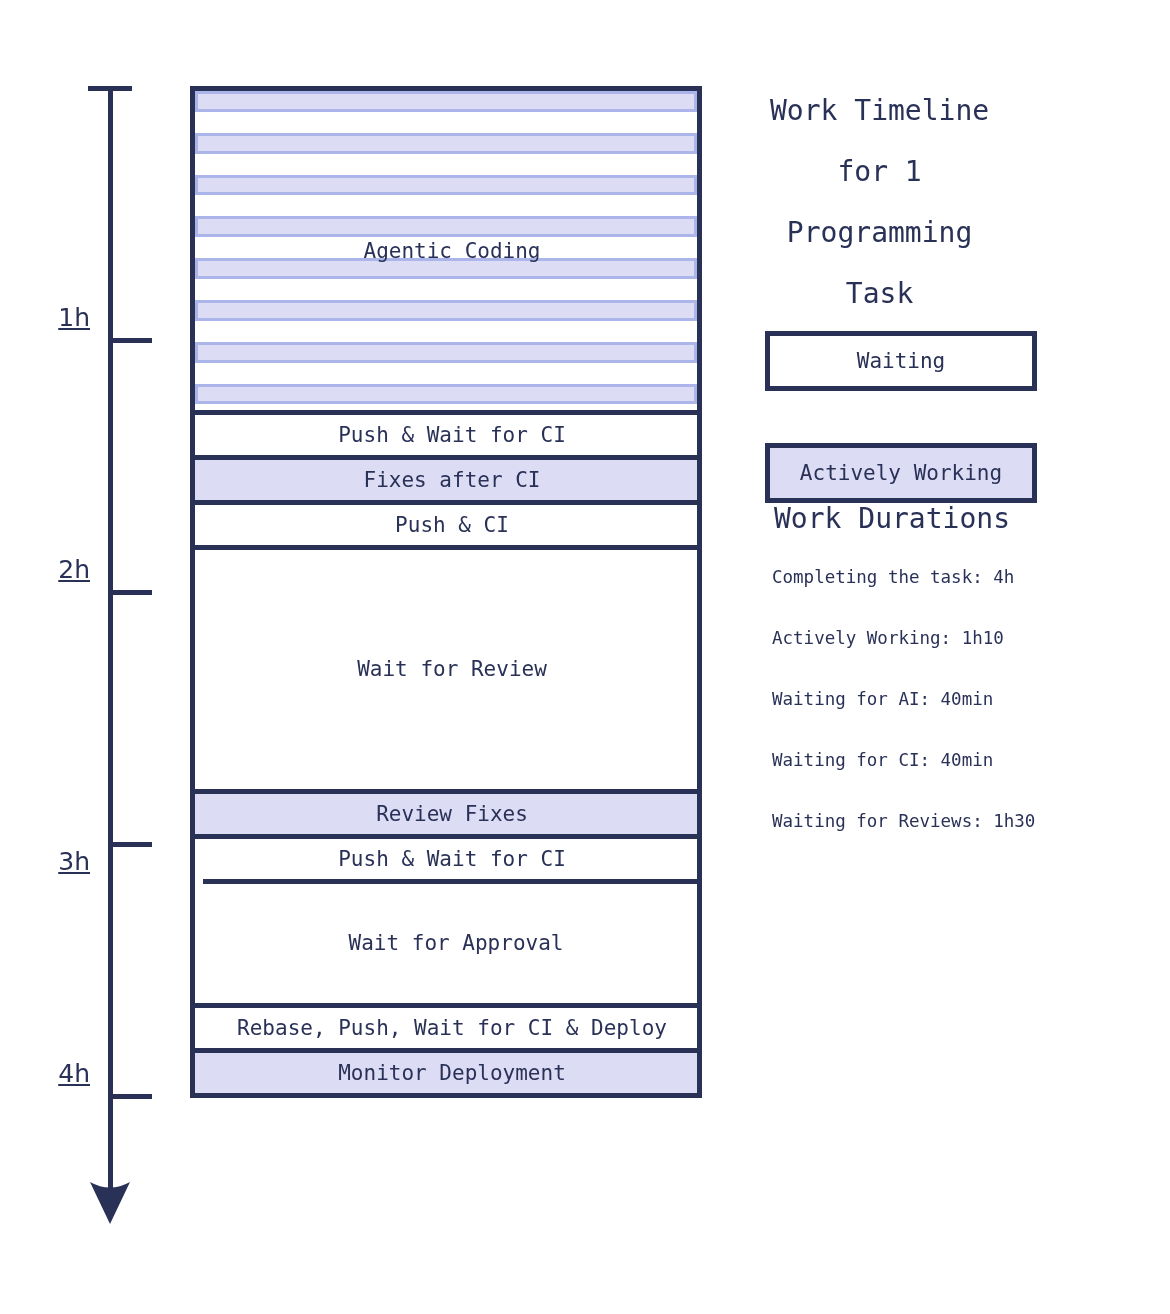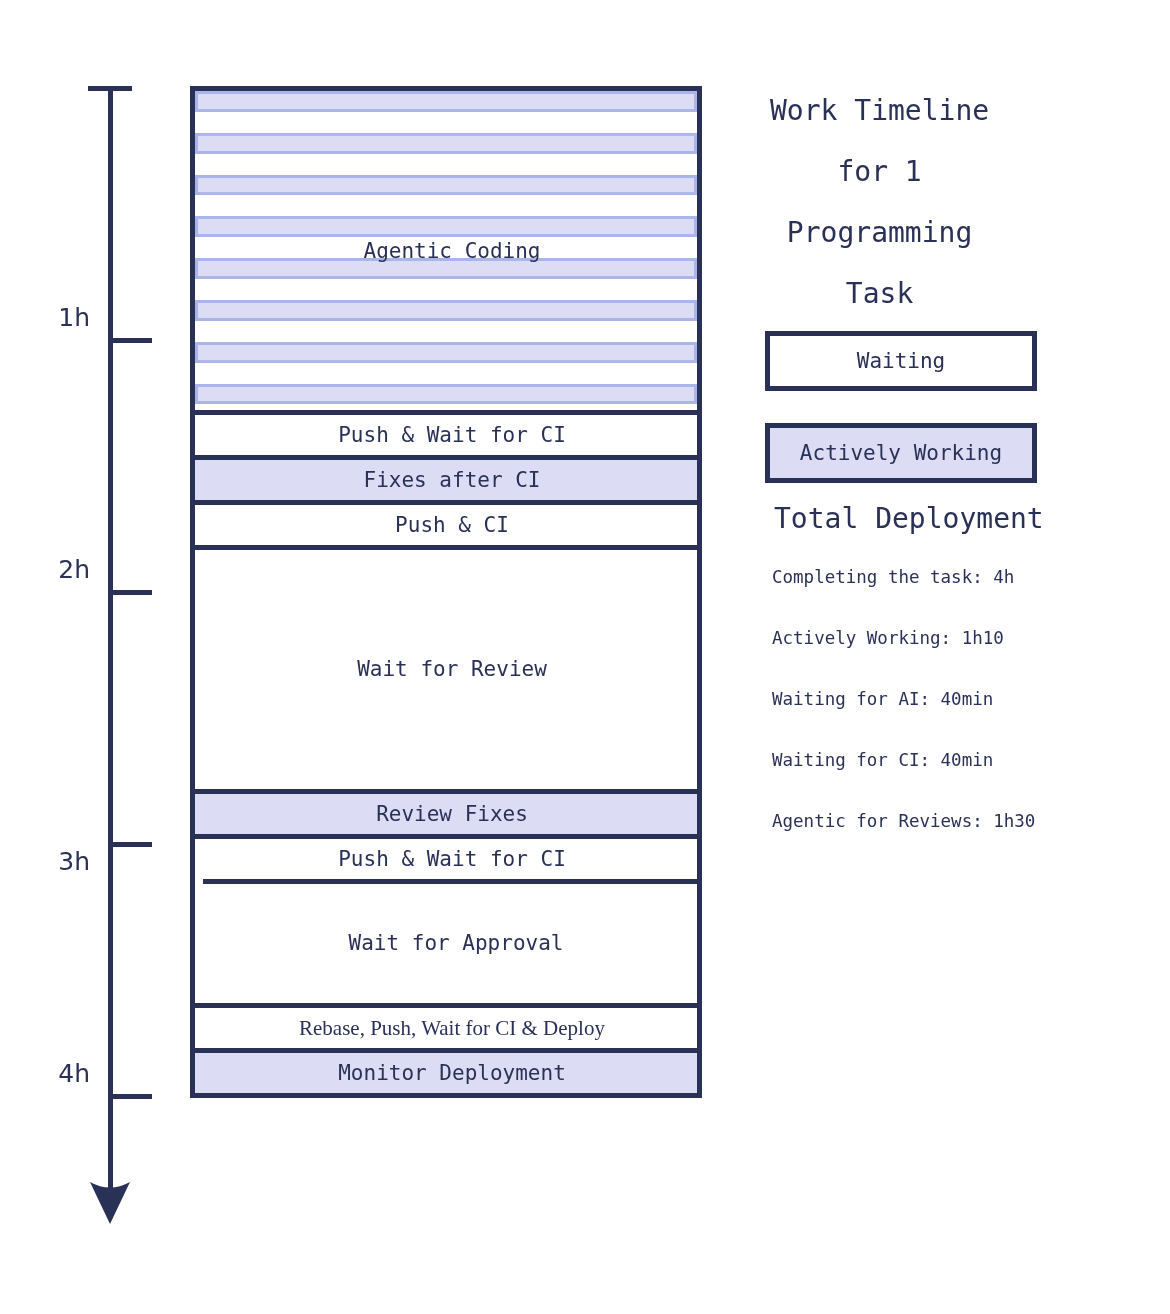--- a/index.html
+++ b/index.html
@@ -12,21 +12,21 @@
   }
   .stage { position: absolute; left: 0; top: 0; width: 1170px; height: 1314px; }
 
   
   .axis-shaft { position: absolute; left: 108px; top: 86px; width: 5px; height: 1108px; background: var(--navy); }
   .axis-cap   { position: absolute; left: 88px;  top: 86px; width: 44px; height: 5px;   background: var(--navy); }
   .axis-tick  { position: absolute; left: 110px; width: 42px; height: 5px; background: var(--navy); }
   .axis-label {
     position: absolute; left: 18px; width: 72px; height: 36px; line-height: 36px;
     text-align: right; color: var(--navy);
-    font-family: "DejaVu Sans", "Liberation Sans", sans-serif; font-size: 25px;
+    font-family: "DejaVu Sans", "Liberation Sans", sans-serif; font-size: 25px; text-decoration: underline;
   }
   .arrowhead { position: absolute; left: 88px; top: 1181px; }
 
   
   .timeline {
     position: absolute; left: 190px; top: 86px; width: 512px; height: 1012px;
     border: 5px solid var(--navy); box-sizing: border-box;
     display: flex; flex-direction: column; background: #ffffff;
   }
   .segment {
@@ -55,21 +55,21 @@
     position: absolute; left: 770px; top: 80px;
     font-size: 28px; line-height: 61px; color: var(--navy); white-space: pre; text-align: center;
   }
   .legend { position: absolute; left: 765px; top: 331px; display: flex; flex-direction: column; gap: 32px; }
   .legend-box {
     width: 272px; height: 60px; border: 5px solid var(--navy); box-sizing: border-box;
     display: flex; align-items: center; justify-content: center;
     font-size: 21px; color: var(--navy); white-space: nowrap;
   }
   .legend-box.waiting { background: #ffffff; }
-  .legend-box.active  { background: var(--lavender); }
+  .legend-box.active  { background: var(--lavender); margin-top: 20px; }
 
   .totals-heading {
     position: absolute; left: 774px; top: 502px;
     font-size: 28px; color: var(--navy); white-space: nowrap;
   }
   .totals-list { position: absolute; left: 772px; top: 547px; }
   .totals-item { height: 61px; line-height: 61px; font-size: 17.5px; color: var(--navy); white-space: nowrap; }
 </style>
 </head>
 <body>
@@ -118,35 +118,35 @@
       </div>
       <div class="segment active" style="flex-grow: 10; flex-basis: 0px;">
         <span class="segment-label">Review Fixes</span>
       </div>
       <div class="segment waiting" style="flex-grow: 10; flex-basis: 0px;">
         <span class="segment-label">Push &amp; Wait for CI</span>
       </div>
       <div class="segment waiting" style="flex-grow: 30; flex-basis: 0px; margin-left: 8px;">
         <span class="segment-label">Wait for Approval</span>
       </div>
-      <div class="segment waiting" style="flex-grow: 10; flex-basis: 0px; font-family: Liberation Serif, serif;">
+      <div class="segment waiting" style="flex-grow: 10; flex-basis: 0px;">
         <span class="segment-label">Rebase, Push, Wait for CI &amp; Deploy</span>
       </div>
       <div class="segment active" style="flex-grow: 10; flex-basis: 0px;">
         <span class="segment-label">Monitor Deployment</span>
       </div>
     </div>
 
   <div class="chart-title" id="chart-title"><div>Work Timeline</div><div>for 1</div><div>Programming</div><div>Task</div></div>
   <div class="legend" id="legend">
       <div class="legend-box waiting">Waiting</div>
       <div class="legend-box active">Actively Working</div>
     </div>
-  <div class="totals-heading">Total Deployment</div>
+  <div class="totals-heading">Work Durations</div>
   <div class="totals-list" id="totals-list">
       <div class="totals-item">Completing the task: 4h</div>
       <div class="totals-item">Actively Working: 1h10</div>
       <div class="totals-item">Waiting for AI: 40min</div>
       <div class="totals-item">Waiting for CI: 40min</div>
-      <div class="totals-item">Agentic for Reviews: 1h30</div>
+      <div class="totals-item">Waiting for Reviews: 1h30</div>
     </div>
 
 </div>
 
 </body></html>

